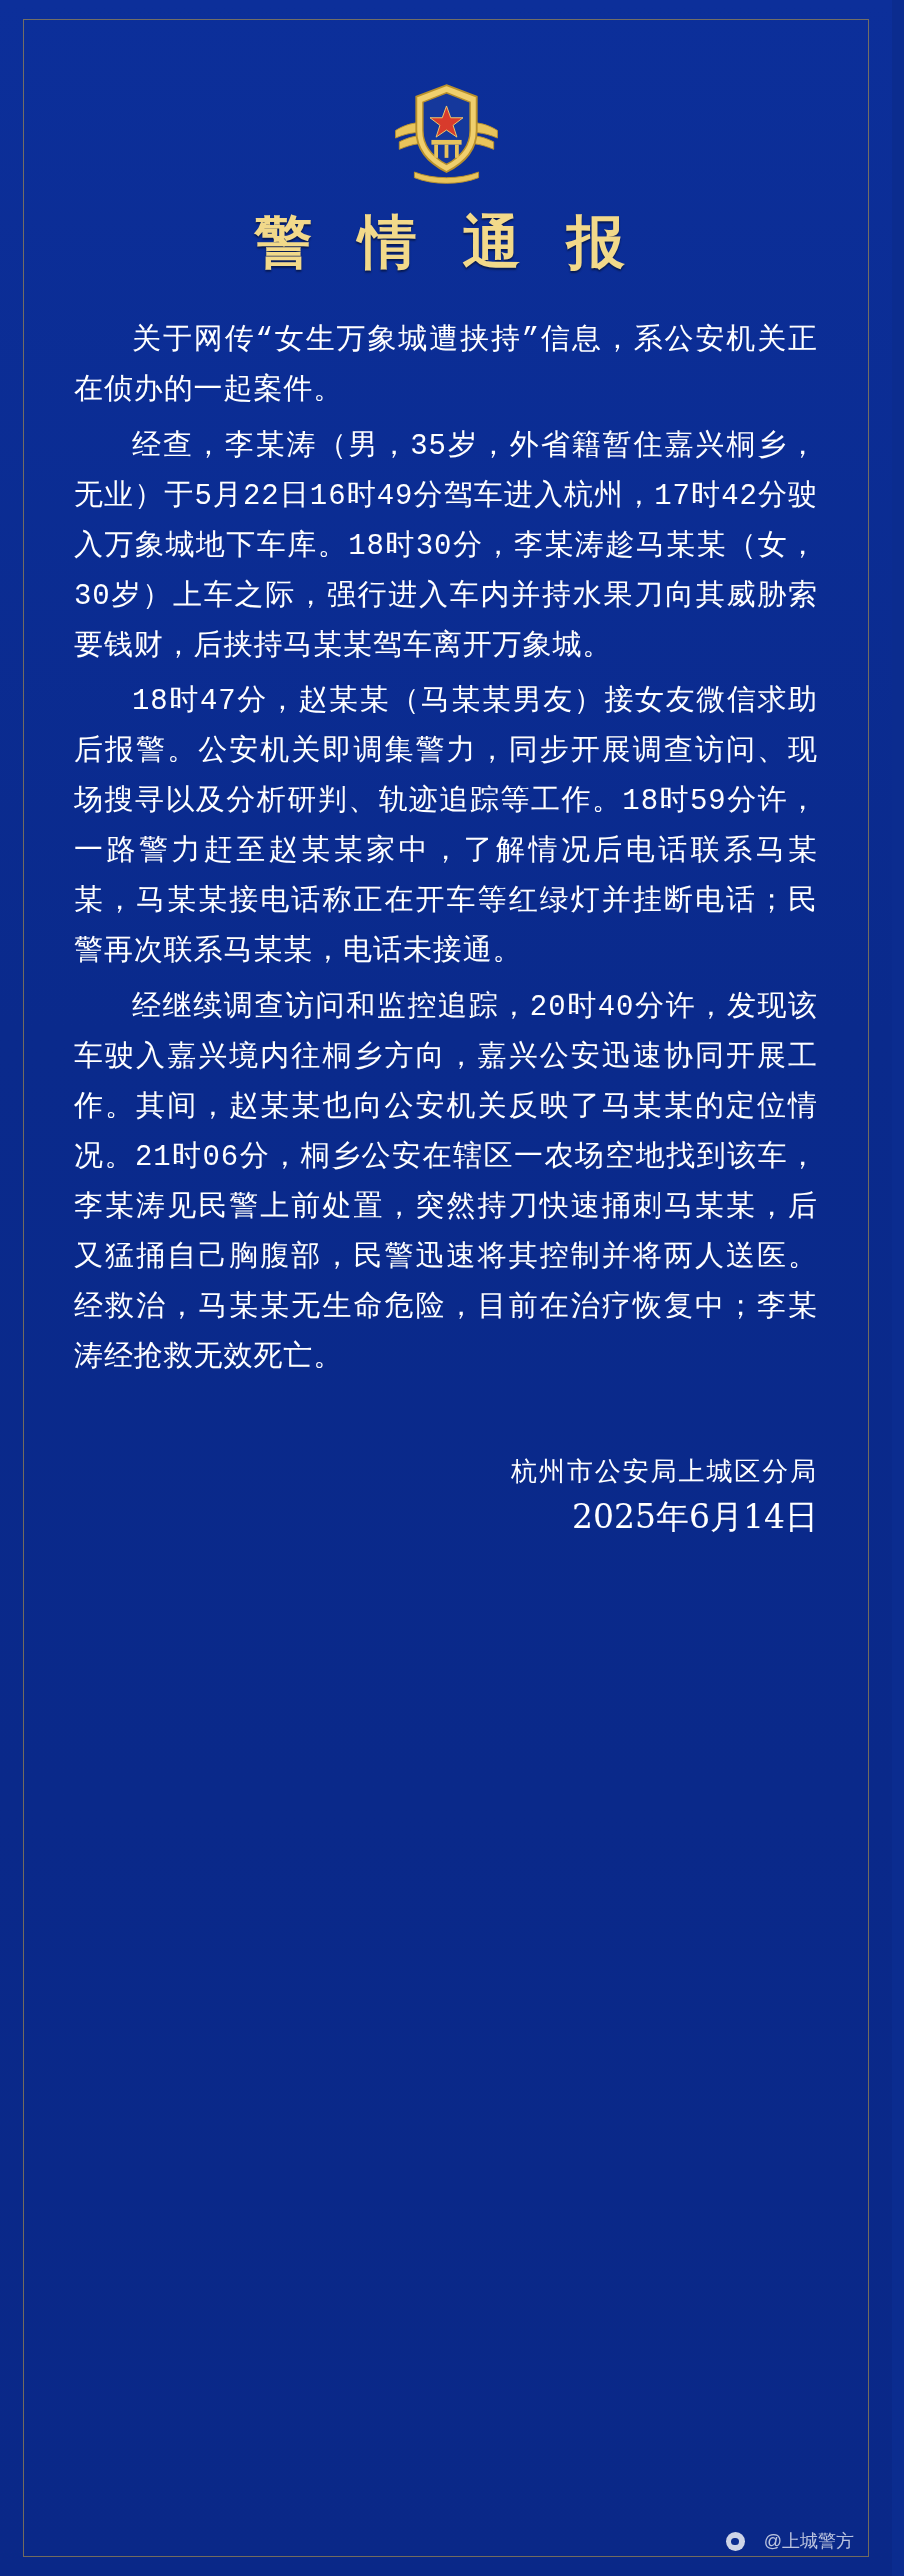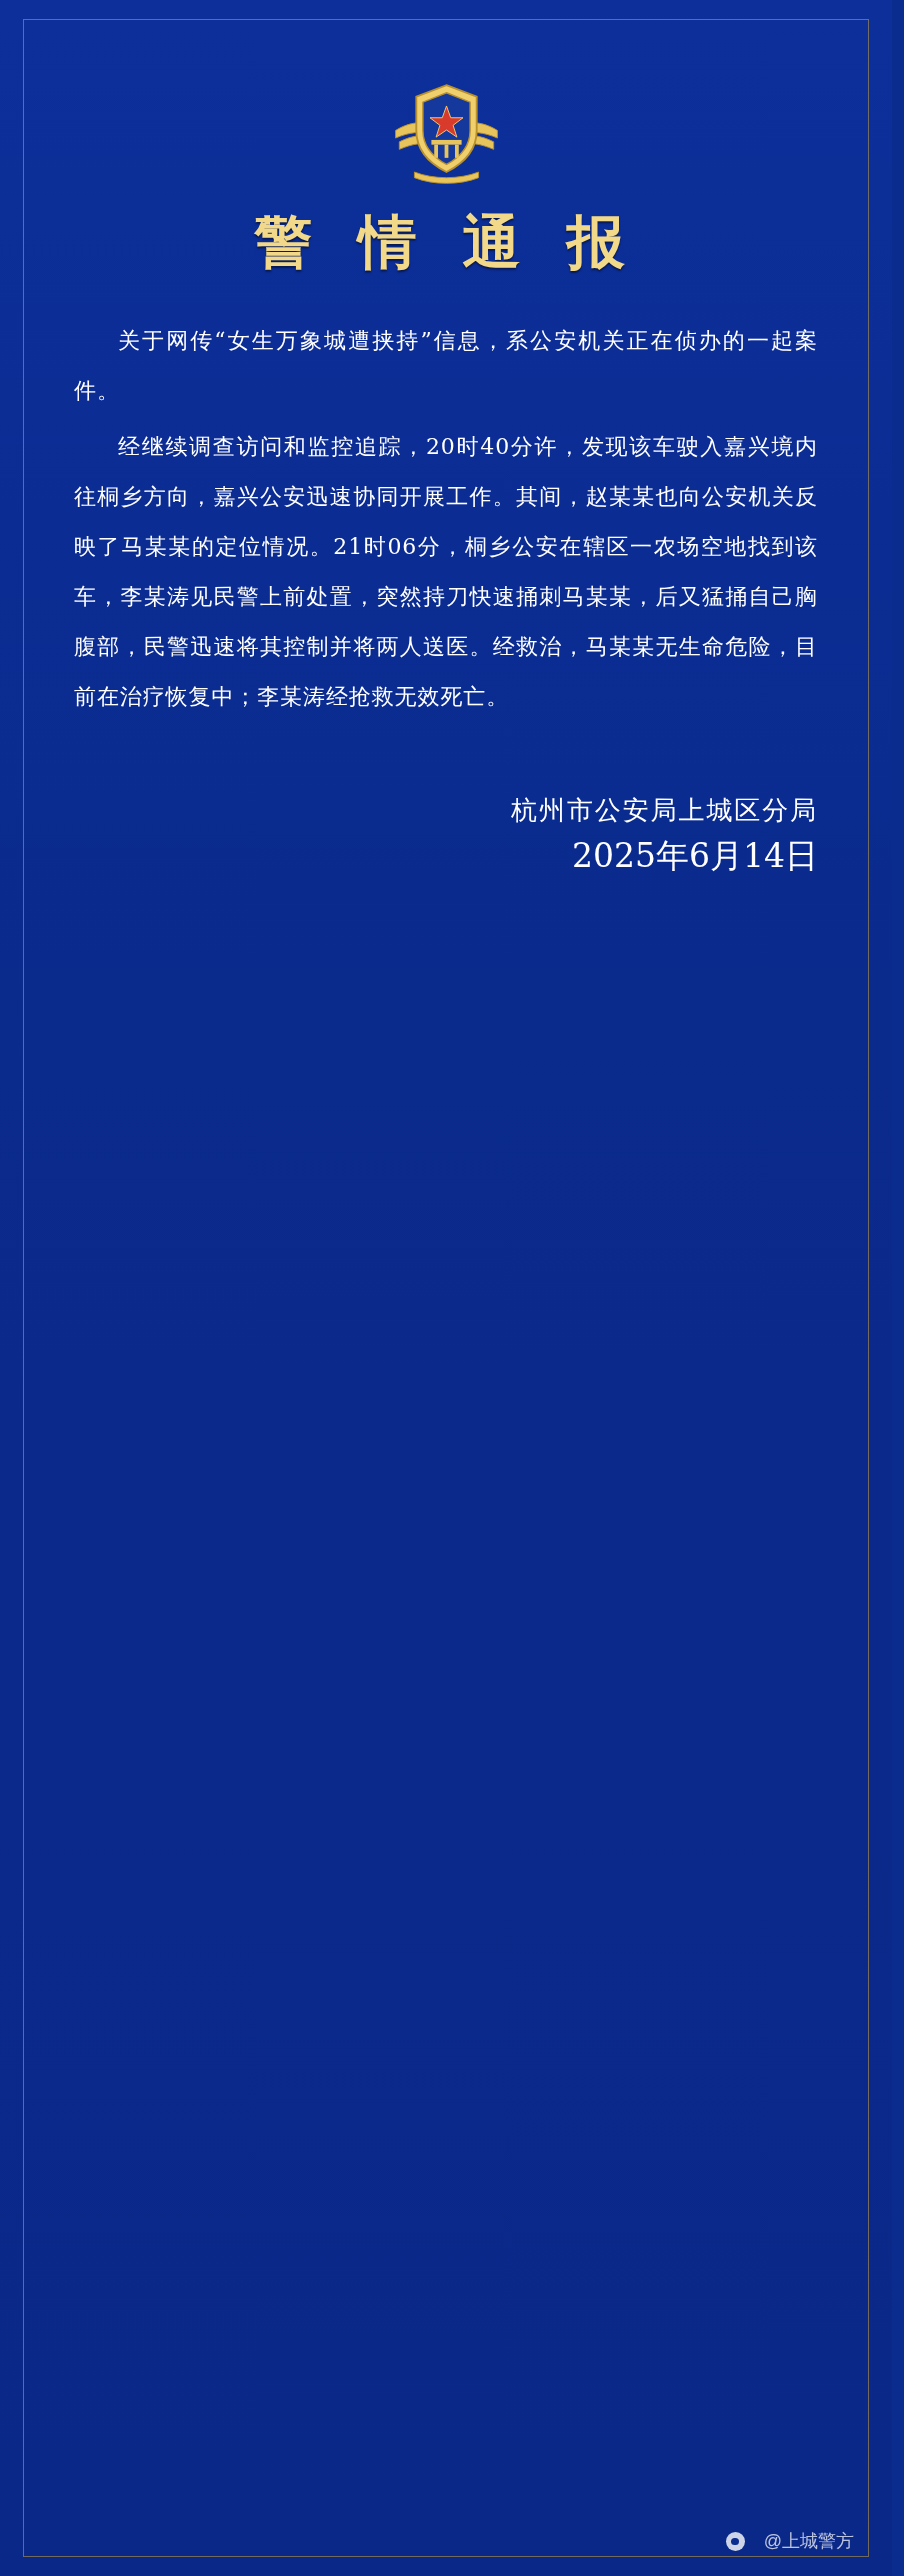--- a/index.html
+++ b/index.html
@@ -57,25 +57,26 @@
     font-size: 58px;
     letter-spacing: 13px;
     font-weight: bold;
     text-shadow: 0 1.9px 1.9px rgba(0,0,0,0.45);
     margin: 9.4px 0 34px 0;
     font-family: "DejaVu Serif", "Liberation Serif", serif;
   }
   
   .body-text {
     color: #ffffff;
-    font-size: 22px;
+    font-size: 29px;
     line-height: 50px;
     text-align: justify;
     text-justify: inter-ideograph;
     letter-spacing: 0.9px;
+    font-family: Liberation Mono, monospace;
   }
   .body-text p {
     margin: 0 0 5.7px 0;
     text-indent: 2em;
   }
   
   .sign {
     margin-top: 66px;
     text-align: right;
     color: #ffffff;
@@ -145,20 +146,22 @@
 
           <path d="M30 106 C50 114 78 114 98 106 L98 112 C78 120 50 120 30 112 Z" fill="#e8c45c" stroke="#b8902c" stroke-width="1"></path>
         </svg>
       </div>
     </div>
 
     <div class="title">警 情 通 报</div>
 
     <div class="body-text">
       <p>关于网传“女生万象城遭挟持”信息，系公安机关正在侦办的一起案件。</p>
+      <p>经查，李某涛（男，35岁，外省籍暂住嘉兴桐乡，无业）于5月22日16时49分驾车进入杭州，17时42分驶入万象城地下车库。18时30分，李某涛趁马某某（女，30岁）上车之际，强行进入车内并持水果刀向其威胁索要钱财，后挟持马某某驾车离开万象城。</p>
+      <p>18时47分，赵某某（马某某男友）接女友微信求助后报警。公安机关即调集警力，同步开展调查访问、现场搜寻以及分析研判、轨迹追踪等工作。18时59分许，一路警力赶至赵某某家中，了解情况后电话联系马某某，马某某接电话称正在开车等红绿灯并挂断电话；民警再次联系马某某，电话未接通。</p>
       <p>经继续调查访问和监控追踪，20时40分许，发现该车驶入嘉兴境内往桐乡方向，嘉兴公安迅速协同开展工作。其间，赵某某也向公安机关反映了马某某的定位情况。21时06分，桐乡公安在辖区一农场空地找到该车，李某涛见民警上前处置，突然持刀快速捅刺马某某，后又猛捅自己胸腹部，民警迅速将其控制并将两人送医。经救治，马某某无生命危险，目前在治疗恢复中；李某涛经抢救无效死亡。</p>
     </div>
 
     <div class="sign">
       <div class="org">杭州市公安局上城区分局</div>
       <div class="date">2025年6月14日</div>
     </div>
 
   </div>
 

